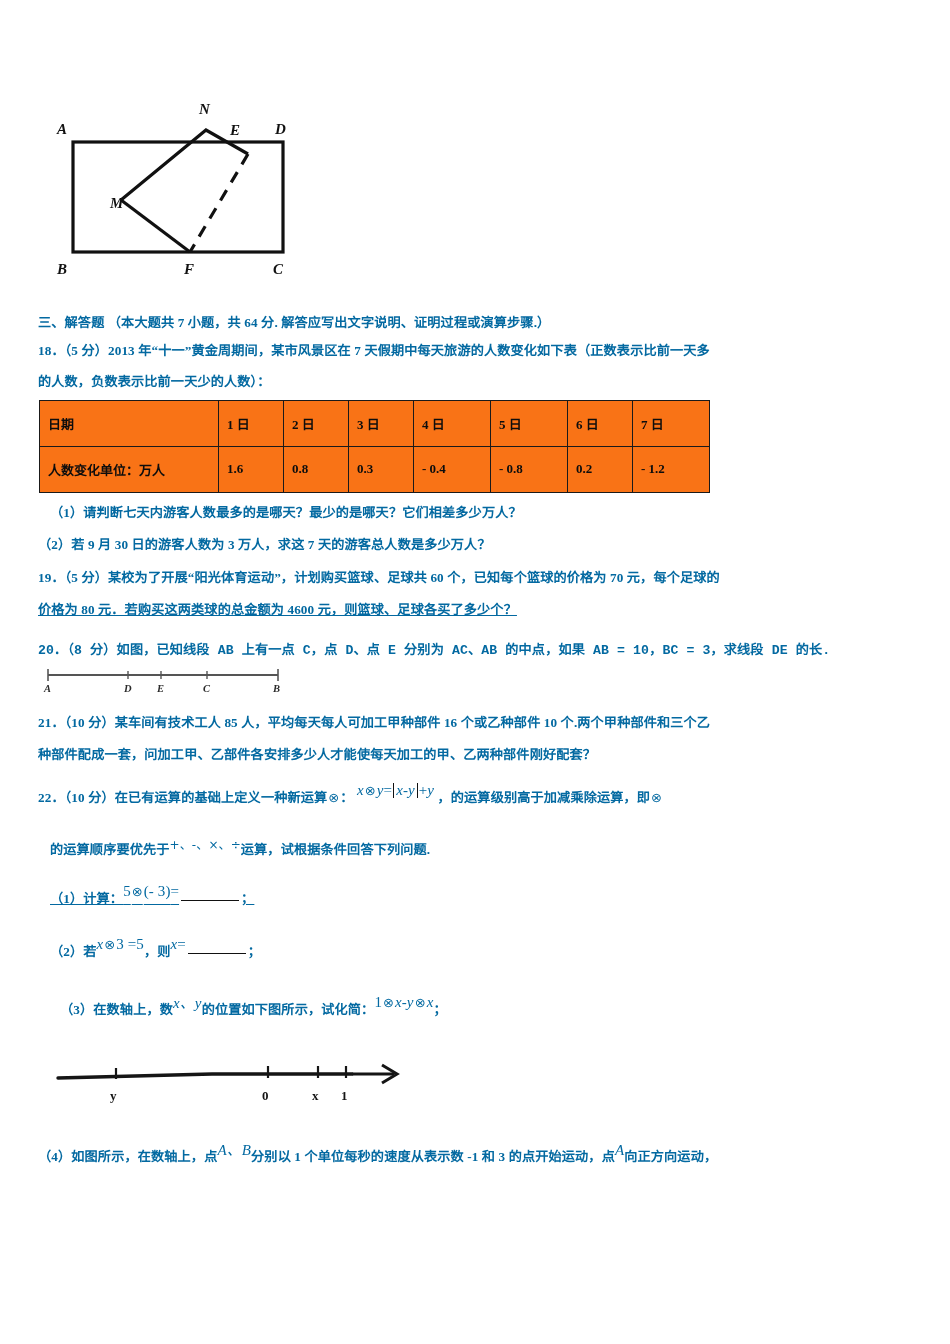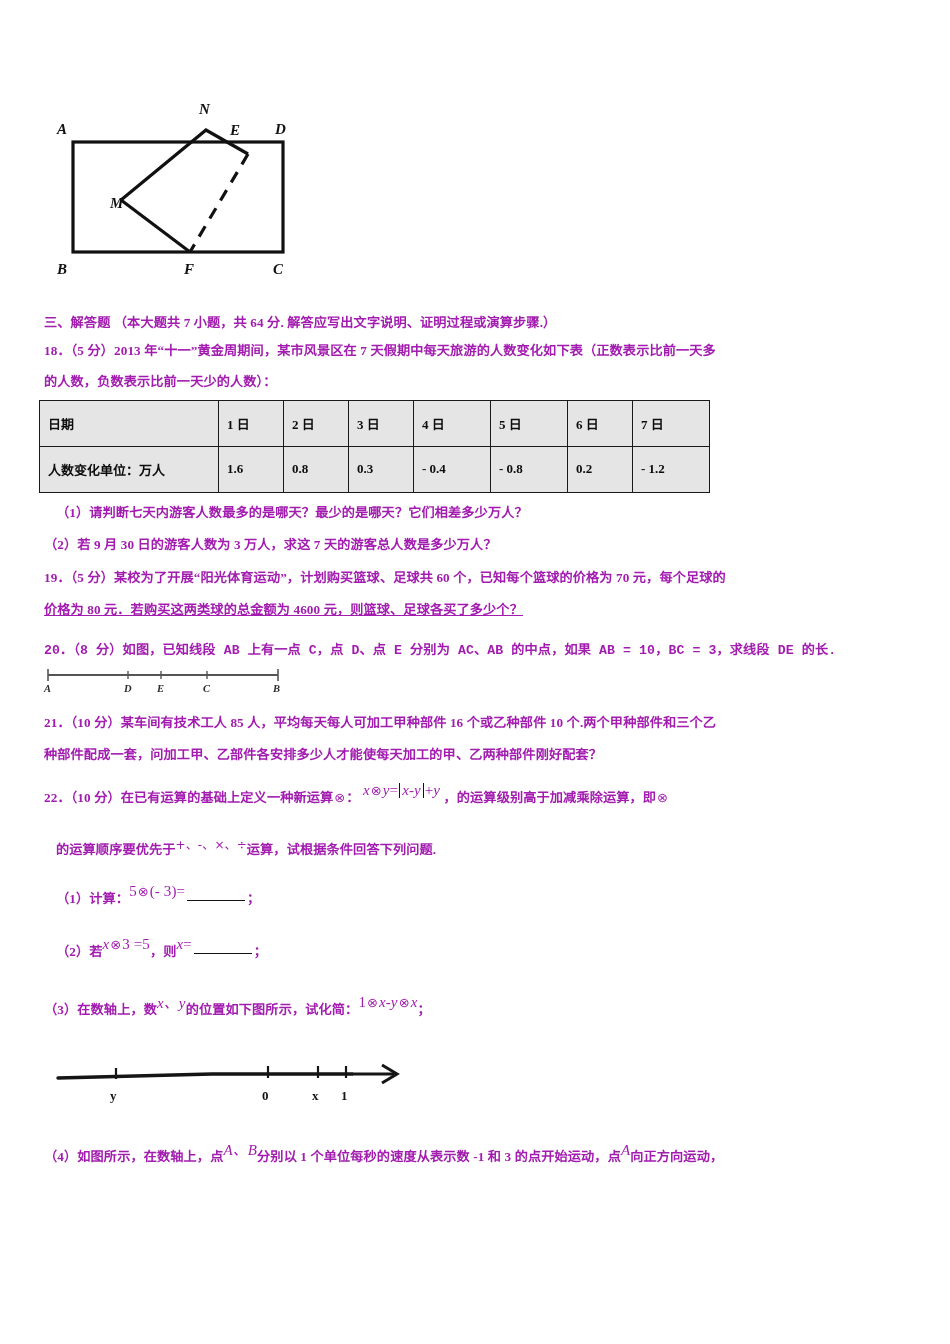--- a/index.html
+++ b/index.html
@@ -32,40 +32,39 @@
   }
 
   
   .qtext {
     position: absolute;
     font-family: "Liberation Serif", "DejaVu Serif", serif;
     font-weight: bold;
     font-size: 13.2px;
     line-height: 1.45;
     letter-spacing: 0.1px;
-    color: #a21caf;
+    color: #0369a1;
     white-space: nowrap;
-    margin-left: 6px;
   }
 
   .sec-head { left: 38px; top: 313px; }
   .q18-l1   { left: 38px; top: 341px; }
   .q18-l2   { left: 38px; top: 373px; font-family: Liberation Mono, monospace; }
   .q18-s1   { left: 50px; top: 503px; }
   .q18-s2   { left: 38px; top: 535px; }
   .q19-l1   { left: 38px; top: 568px; }
   .q19-l2   { left: 38px; top: 600px; text-decoration: underline; }
   .q20-l1   { left: 38px; top: 641px; font-family: Liberation Mono, monospace; }
   .q21-l1   { left: 38px; top: 713px; }
   .q21-l2   { left: 38px; top: 745px; }
   .q22-l1   { left: 38px; top: 787px; }
   .q22-l2   { left: 38px; top: 840px; padding-left: 12px; }
-  .q22-s1   { left: 50px; top: 888px; }
+  .q22-s1   { left: 50px; top: 888px; text-decoration: underline; }
   .q22-s2   { left: 50px; top: 941px; }
-  .q22-s3   { left: 38px; top: 999px; }
+  .q22-s3   { left: 60px; top: 999px; }
   .q22-s4   { left: 38px; top: 1146px; }
 
   
   .mi {
     font-family: "Liberation Serif", "DejaVu Serif", serif;
     font-style: italic;
     font-weight: normal;
     font-size: 15px;
   }
   .mn {
@@ -114,21 +113,21 @@
   
   .data-table {
     position: absolute;
     left: 39px;
     top: 400px;
     border-collapse: collapse;
     font-family: "Liberation Serif", "DejaVu Serif", serif;
     font-weight: bold;
     font-size: 13px;
     color: #0d0d0d;
-    background: #e5e5e5;
+    background: #f97316;
   }
   .data-table td {
     border: 1.3px solid #1a1a1a;
     padding: 7px 8px 8px 8px;
     height: 30px;
     vertical-align: middle;
     white-space: nowrap;
   }
   .data-table td.label { width: 162px; }
   .data-table td.d1 { width: 48px; }

